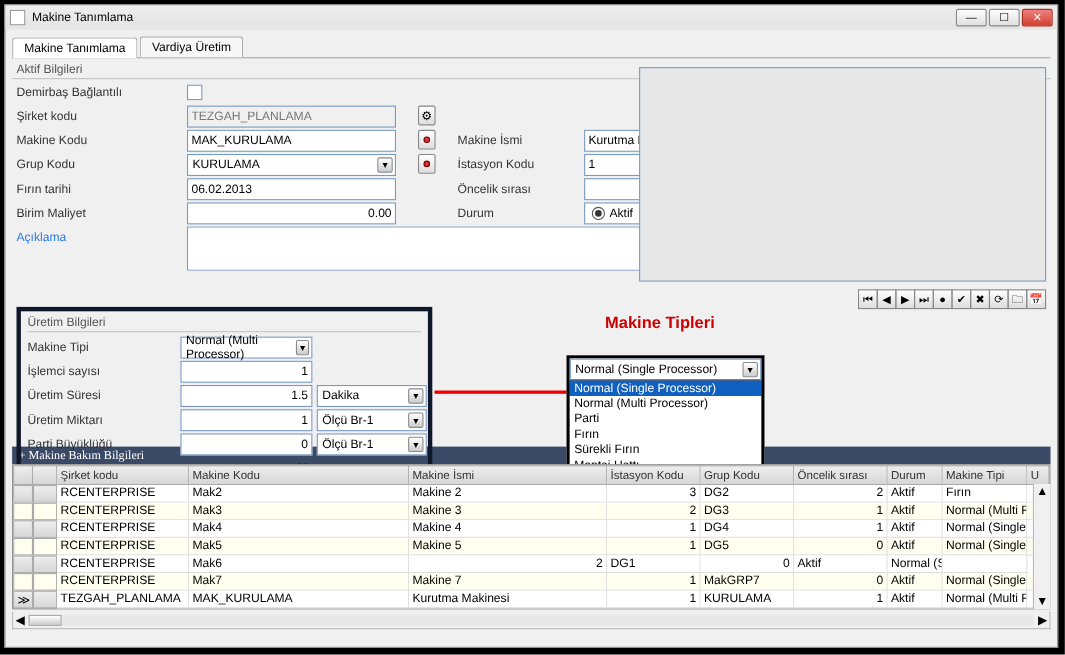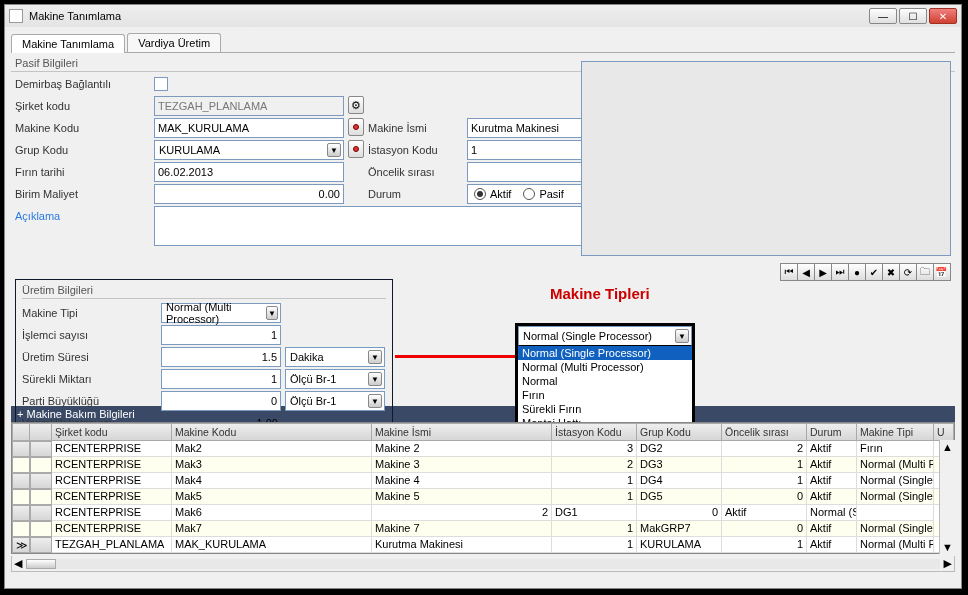--- a/index.html
+++ b/index.html
@@ -10,51 +10,51 @@
 .title-text { flex: 1; }
 .win-btns { display: flex; gap: 2px; }
 .win-btn { width: 28px; height: 16px; border: 1px solid #888; border-radius: 2px; background: linear-gradient(#fdfdfd,#e0e0e0); display: flex; align-items: center; justify-content: center; font-size: 10px; }
 .win-btn.close { background: linear-gradient(#f08080,#d04030); color: #fff; border-color: #a03020; }
 .content { position: relative; padding: 6px; }
 .tabs { display: flex; border-bottom: 1px solid #aaa; }
 .tab { padding: 3px 10px; border: 1px solid #aaa; border-bottom: none; background: #f7f7f7; margin-right: 2px; border-radius: 3px 3px 0 0; cursor: pointer; }
 .tab.active { background: #fff; position: relative; top: 1px; }
 .section-title { color: #555; font-size: 11px; margin: 4px 0 2px 4px; position: relative; }
 .hr { border-top: 1px solid #c4c4c4; margin-top: 2px; }
-.form-grid { display: grid; grid-template-columns: 135px 190px 16px 95px 150px 16px; gap: 2px 4px; padding: 2px 4px; }
+.form-grid { display: grid; grid-template-columns: 135px 190px 16px 95px 150px 16px; gap: 2px 20px; padding: 2px 4px; }
 .lbl { display: flex; align-items: center; height: 20px; color: #333; }
 .lbl.link { color: #2a7ae2; }
 .inp { height: 20px; border: 1px solid #7a9ac0; background: #fff; padding: 0 3px; width: 100%; }
 .inp.ro { background: #f0f0f0; color: #777; }
 .inp.right { text-align: right; }
 .btn-icon { width: 16px; height: 18px; border: 1px solid #888; background: linear-gradient(#fff,#ddd); display: flex; align-items: center; justify-content: center; font-size: 10px; cursor: pointer; border-radius:2px; }
 .btn-icon .dot { width:6px; height:6px; background:#d33; border-radius:50%; border:1px solid #700; }
 .chk { width: 14px; height: 14px; border: 1px solid #7a9ac0; background: #fff; }
 .select { height: 20px; border: 1px solid #7a9ac0; background: #fff; display: flex; align-items: center; justify-content: space-between; padding: 0 2px 0 4px; cursor: pointer; }
 .select .arr { width: 14px; height: 14px; border: 1px solid #888; background: linear-gradient(#fff,#ccc); display: flex; align-items: center; justify-content: center; font-size: 8px; border-radius:2px;}
 .radio-row { display: flex; align-items: center; height: 20px; gap: 12px; border: 1px solid #7a9ac0; background: #fff; padding: 0 6px; }
 .radio { display: flex; align-items: center; gap: 4px; }
 .radio .circ { width: 12px; height: 12px; border: 1px solid #555; border-radius: 50%; display: flex; align-items: center; justify-content: center; }
 .radio .circ.sel::after { content: ''; width: 6px; height: 6px; background: #333; border-radius: 50%; }
 .descbox { grid-column: 2 / 7; border: 1px solid #7a9ac0; height: 40px; background: #fff; display:flex; }
 .descbox input { border:none; flex:1; outline:none; padding:2px 4px; }
 .scroll-v { width: 15px; background: #f0f0f0; border-left:1px solid #ccc; display:flex; flex-direction:column; justify-content:space-between; align-items:center; font-size:8px; padding:1px 0; }
 .preview { position:absolute; right:10px; top:34px; width:370px; height:195px; border:1px solid #7a9ac0; background:#e8e8e8; }
 .nav-toolbar { position:absolute; right:10px; top:236px; display:flex; gap:0; }
 .nav-toolbar .nav-btn { width:18px; height:18px; border:1px solid #888; background:linear-gradient(#fff,#ddd); display:flex; align-items:center; justify-content:center; font-size:10px; cursor:pointer; margin-left:-1px; }
-.uretim-box { position:absolute; left:10px; top:252px; width:378px; height:150px; border:1px solid #0f172a; padding:4px 6px; }
+.uretim-box { position:absolute; left:10px; top:252px; width:378px; height:150px; border:4px solid #0f172a; padding:4px 6px; }
 .uretim-grid { display:grid; grid-template-columns:135px 120px 100px; gap:2px 4px; }
 .types-callout { position:absolute; left:390px; top:328px; width:210px; height:3px; background:#e00; }
 .types-title { position:absolute; left:545px; top:258px; color:#c00; font-weight:bold; font-size:15px; }
 .types-box { position:absolute; left:510px; top:296px; width:180px; border:3px solid #000; background:#fff; }
 .types-box .select { border:1px solid #7a9ac0; border-bottom:1px solid #000; }
 .types-list { max-height:100px; }
 .types-list .opt { padding:1px 4px; background:#fff; cursor:pointer; }
 .types-list .opt.sel { background:#1060c0; color:#fff; }
-.bottom-header { background:#3a4a66; color:#fff; padding:2px 6px; margin-top:158px; }
+.bottom-header { background:#3a4a66; color:#fff; padding:2px 6px; margin-top:158px;font-family:Liberation Serif, serif; }
 .grid { border:1px solid #888; background:#fff; }
 .grid-head, .grid-row { display:grid; grid-template-columns:18px 22px 120px 200px 180px 85px 85px 85px 50px auto 20px; }
 .grid-head .gc { background:linear-gradient(#eee,#d6d6d6); border:1px solid #aaa; border-left:none; padding:2px 3px; color:#333; font-size:10.5px; white-space:nowrap; overflow:hidden; }
 .grid-head .gc:first-child { border-left:1px solid #aaa; }
 .grid-row .gc { border-right:1px solid #ddd; border-bottom:1px solid #ddd; padding:1px 3px; white-space:nowrap; overflow:hidden; background:#fff; height:16px; }
 .grid-row.alt .gc { background:#fffff0; }
 .grid-row .rh { background:linear-gradient(#eee,#d6d6d6); border:1px solid #aaa; }
 .grid-wrap { position:relative; }
 .grid-vsc { position:absolute; right:0; top:18px; bottom:0; width:16px; background:#f0f0f0; border-left:1px solid #bbb; display:flex; flex-direction:column; justify-content:space-between; align-items:center; font-size:8px; padding:1px 0;}
 .hscroll { height:16px; background:#f0f0f0; border:1px solid #bbb; border-top:none; display:flex; align-items:center; justify-content:space-between; font-size:8px; padding:0 2px; margin-top:2px;}
@@ -74,21 +74,21 @@
      <div class="win-btn close">✕</div>
    </div>
  </div>
 
  <div class="content">
    <div class="tabs">
      <div class="tab active">Makine Tanımlama</div>
      <div class="tab">Vardiya Üretim</div>
    </div>
 
-   <div class="section-title">Pasif Bilgileri</div>
+   <div class="section-title">Aktif Bilgileri</div>
    <div class="hr"></div>
 
    <div class="preview"></div>
    <div class="nav-toolbar" id="nav-toolbar">
         <div class="nav-btn">⏮</div>
         <div class="nav-btn">◀</div>
         <div class="nav-btn">▶</div>
         <div class="nav-btn">⏭</div>
         <div class="nav-btn">●</div>
         <div class="nav-btn">✔</div>
@@ -188,21 +188,21 @@
        <input class="inp right" value="1" style="">
        <div></div>
 
        <div class="lbl">Üretim Süresi</div>
        <input class="inp right" value="1.5" style="">
        <div class="select">
             <span>Dakika</span>
             <span class="arr">▼</span>
           </div>
 
-       <div class="lbl">Sürekli Miktarı</div>
+       <div class="lbl">Üretim Miktarı</div>
        <input class="inp right" value="1" style="">
        <div class="select">
             <span>Ölçü Br-1</span>
             <span class="arr">▼</span>
           </div>
 
        <div class="lbl">Parti Büyüklüğü</div>
        <input class="inp right" value="0" style="">
        <div class="select">
             <span>Ölçü Br-1</span>
@@ -218,21 +218,21 @@
    <div class="types-callout"></div>
    <div class="types-title">Makine Tipleri</div>
    <div class="types-box">
      <div class="select">
           <span>Normal (Single Processor)</span>
           <span class="arr">▼</span>
         </div>
      <div class="types-list" id="types-list">
           <div class="opt sel">Normal (Single Processor)</div>
           <div class="opt">Normal (Multi Processor)</div>
-          <div class="opt">Normal</div>
+          <div class="opt">Parti</div>
           <div class="opt">Fırın</div>
           <div class="opt">Sürekli Fırın</div>
           <div class="opt">Montaj Hattı</div>
         </div>
    </div>
 
    <div class="bottom-header">+ Makine Bakım Bilgileri</div>
 
    <div class="grid-wrap">
      <div class="grid">

